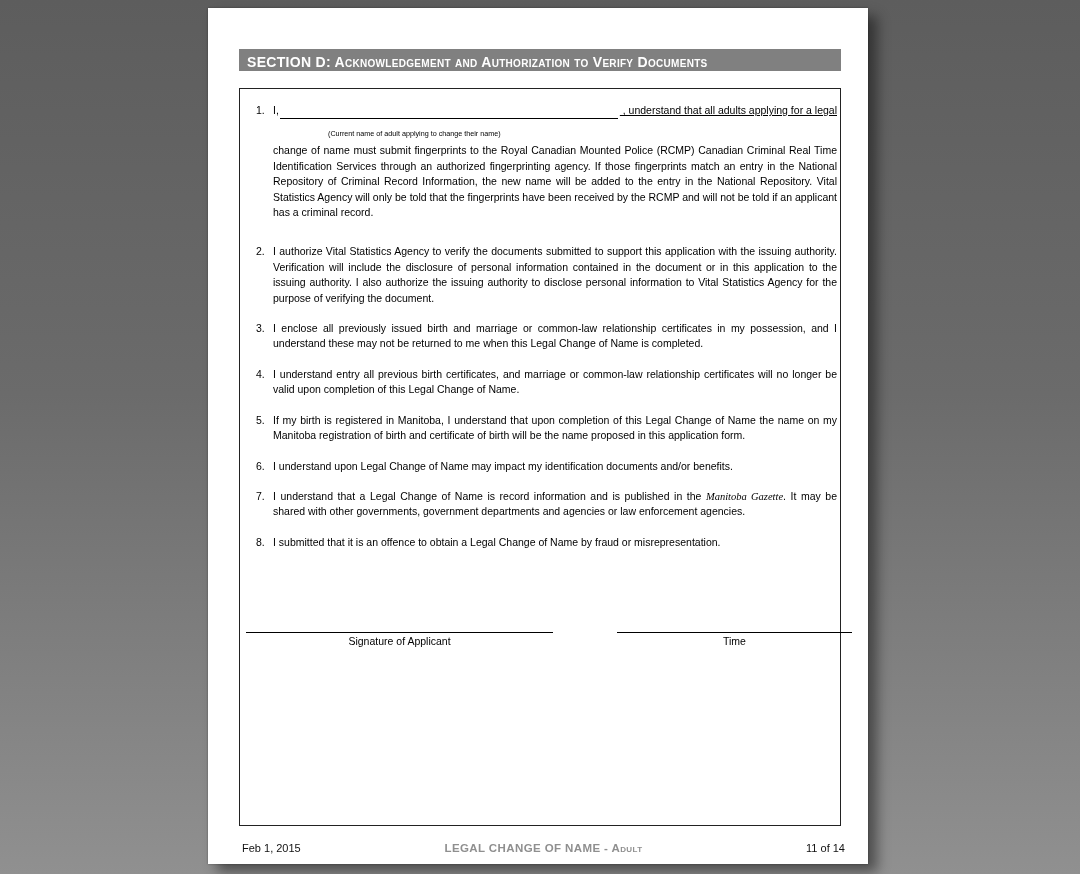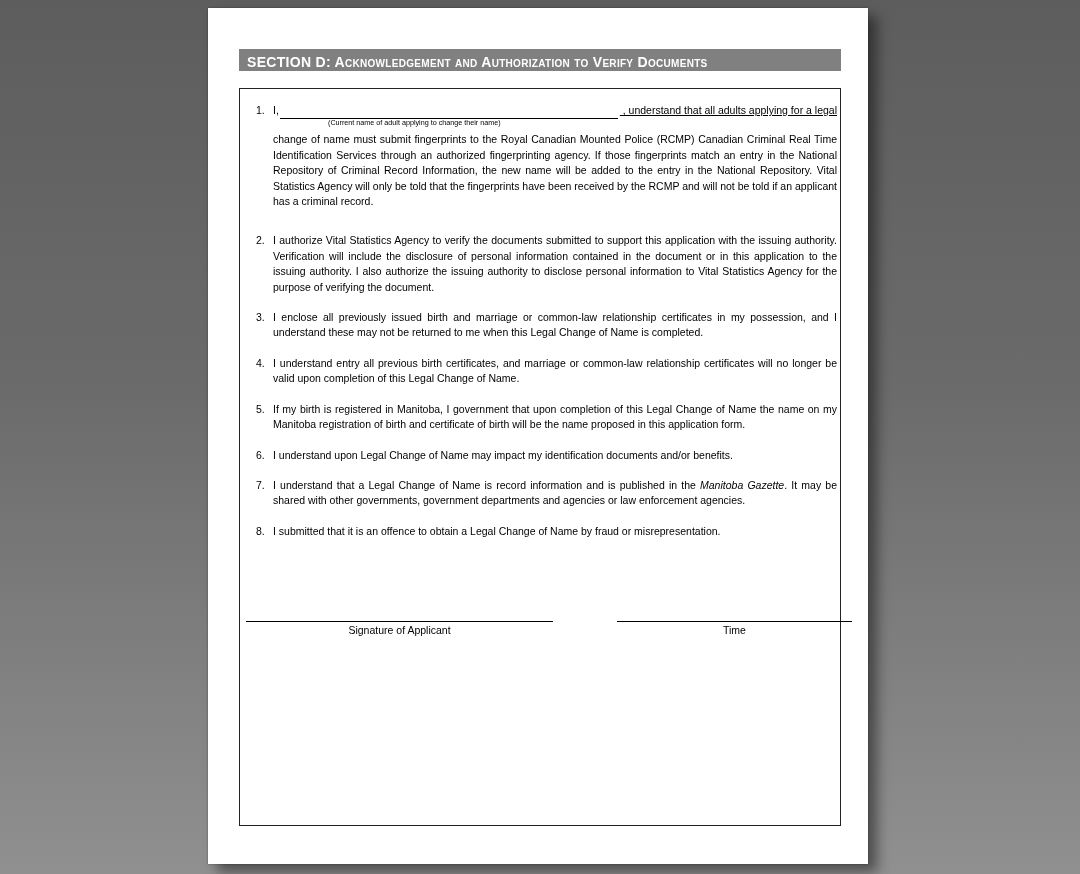--- a/index.html
+++ b/index.html
@@ -54,25 +54,25 @@
   .line1 { display: flex; align-items: stretch; text-align: left; }
   .line1 .lead { flex: none; white-space: pre; }
   .line1 .blank {
     flex: 1;
     border-bottom: 1px solid #000;
     margin: 0 2px -1px 1px;
   }
   .line1 .after { flex: none; white-space: pre; text-decoration: underline; }
   .caption {
     font-size: 7.2px; line-height: 9px;
-    margin: 0 0 5px 55px;
+    margin: 11px 0 5px 55px;
     text-align: left;
     color: #000;
   }
-  .gazette { font-style: italic; }
+  .gazette { font-style: italic; font-family: Liberation Serif, serif; }
   .signature-row {
     display: flex;
     margin: 82px 10px 8px -10px;
     gap: 32px;
   }
   .sig-col-left { flex: none; width: 307px; }
   .sig-spacer { flex: 1; }
   .sig-col-right { flex: none; width: 235px; }
   .sig-line { height: 0; border-bottom: 1px solid #000; }
   .sig-label {
@@ -137,21 +137,21 @@
         <div class="body">I enclose all previously issued birth and marriage or common-law relationship certificates in my possession, and I understand these may not be returned to me when this Legal Change of Name is completed.</div>
       </div>
 
       <div class="item">
         <div class="num">4.</div>
         <div class="body">I understand entry all previous birth certificates, and marriage or common-law relationship certificates will no longer be valid upon completion of this Legal Change of Name.</div>
       </div>
 
       <div class="item">
         <div class="num">5.</div>
-        <div class="body">If my birth is registered in Manitoba, I government that upon completion of this Legal Change of Name the name on my Manitoba registration of birth and certificate of birth will be the name proposed in this application form.</div>
+        <div class="body">If my birth is registered in Manitoba, I understand that upon completion of this Legal Change of Name the name on my Manitoba registration of birth and certificate of birth will be the name proposed in this application form.</div>
       </div>
 
       <div class="item">
         <div class="num">6.</div>
         <div class="body">I understand upon Legal Change of Name may impact my identification documents and/or benefits.</div>
       </div>
 
       <div class="item">
         <div class="num">7.</div>
         <div class="body"><span>I understand that a Legal Change of Name is record information and is published in the </span><span class="gazette">Manitoba Gazette</span><span>.  It may be shared with other governments, government departments and agencies or law enforcement agencies.</span></div>
@@ -169,15 +169,20 @@
         </div>
         <div class="sig-spacer"></div>
         <div class="sig-col-right">
           <div class="sig-line"></div>
           <div class="sig-label">Time</div>
         </div>
       </div>
 
     </div>
 
+    <div class="footer">
+      <span class="footer-date">Feb 1, 2015</span>
+      <span class="footer-title">LEGAL CHANGE OF NAME - Adult</span>
+      <span class="footer-page">11 of 14</span>
+    </div>
 
   </div>
 </div>
 
 </body></html>

